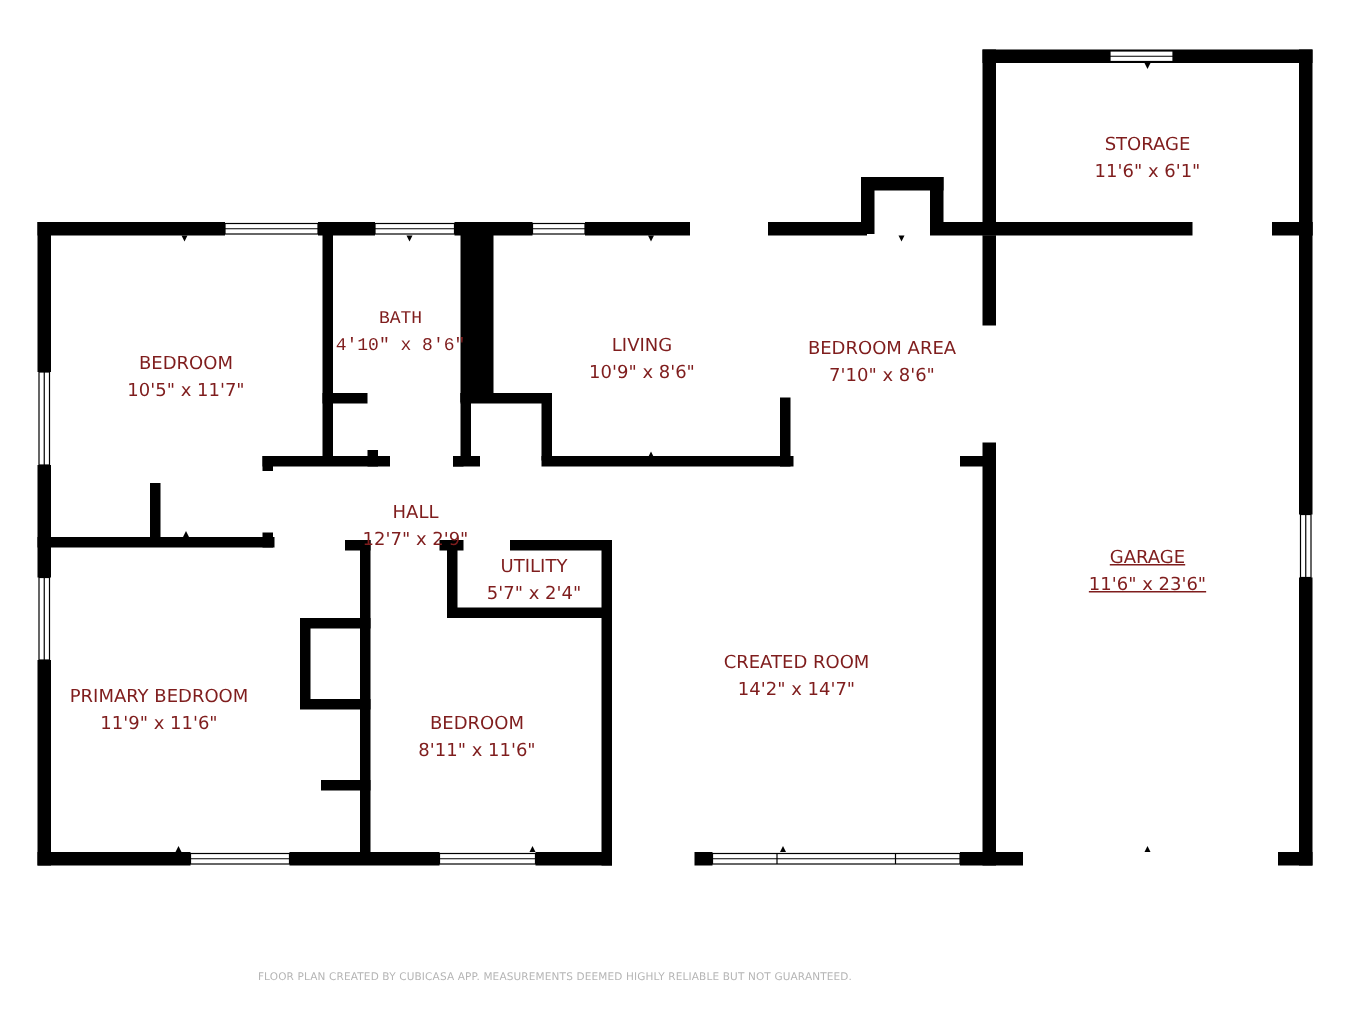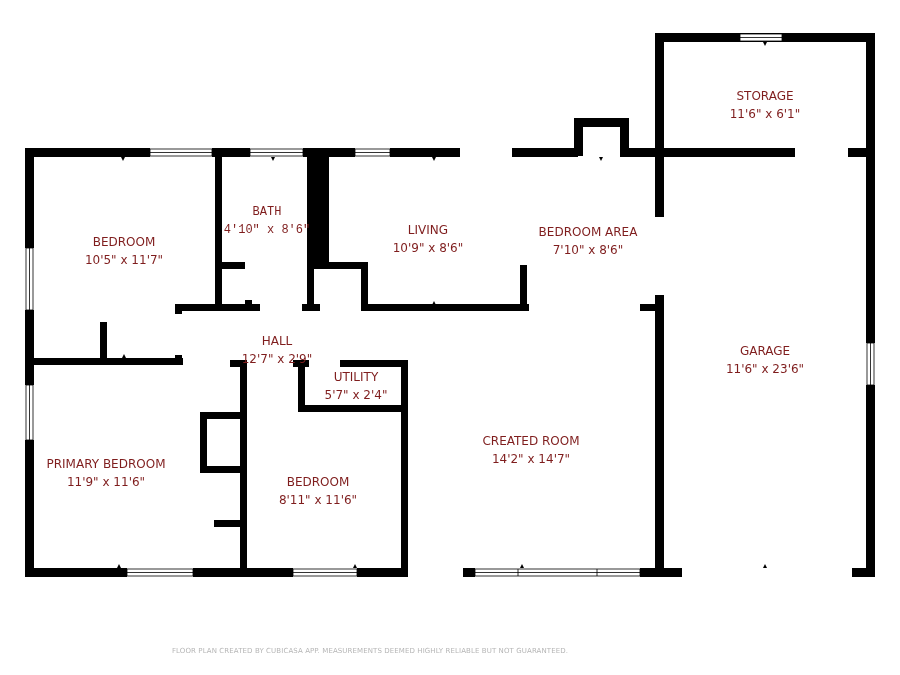--- a/index.html
+++ b/index.html
@@ -158,18 +158,18 @@
   <span class="dims">11'9" x 11'6"</span>
 </div>
 <div class="room-label" style="left:318px; top:491px;">
   <span class="name">BEDROOM</span>
   <span class="dims">8'11" x 11'6"</span>
 </div>
 <div class="room-label" style="left:531px; top:450px;">
   <span class="name">CREATED ROOM</span>
   <span class="dims">14'2" x 14'7"</span>
 </div>
-<div class="room-label" style="left:765px; top:360px;">
+<div class="room-label" style="left:765px; top:380px;text-decoration:underline;">
   <span class="name">GARAGE</span>
   <span class="dims">11'6" x 23'6"</span>
 </div>
 
 <div class="footer">FLOOR PLAN CREATED BY CUBICASA APP. MEASUREMENTS DEEMED HIGHLY RELIABLE BUT NOT GUARANTEED.</div>
 
 </body></html>

